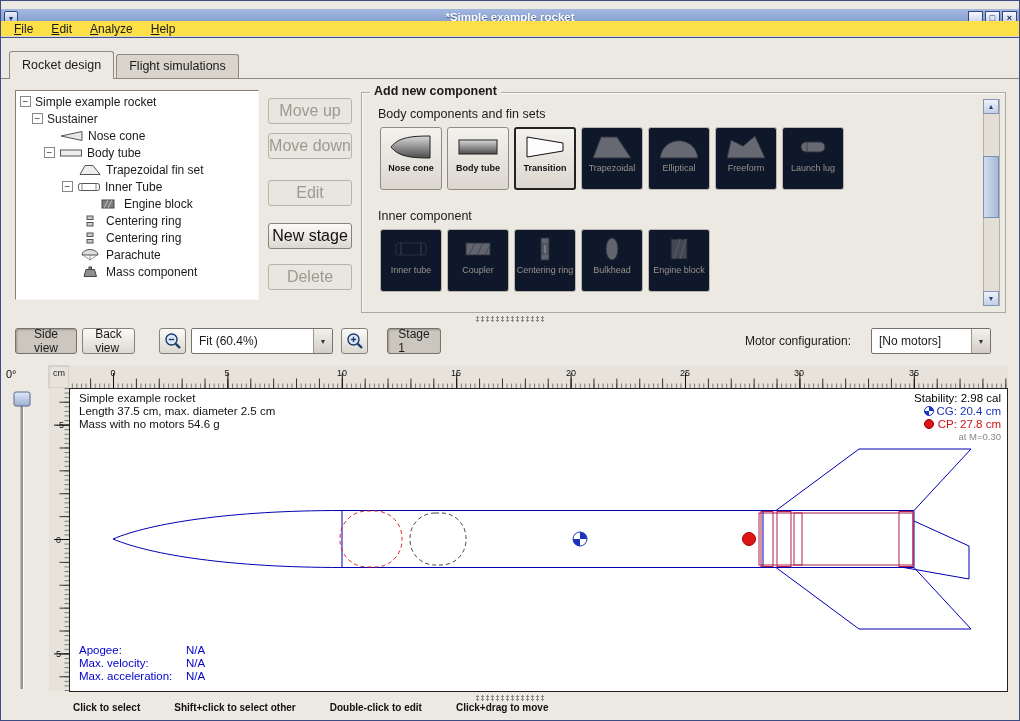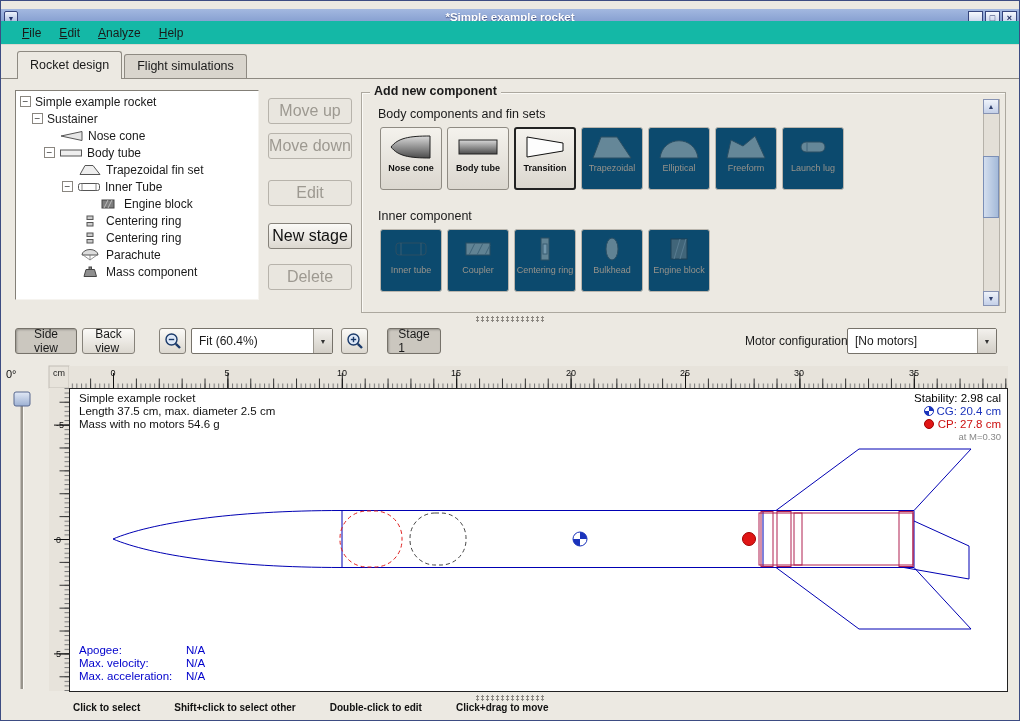--- a/index.html
+++ b/index.html
@@ -8,26 +8,26 @@
   .window{position:relative;width:1020px;height:721px;background:#ece9e2;border:1px solid #3d4c82;overflow:hidden;font-size:12px;color:#1a1a1a}
 
   
   .titlebar{position:absolute;left:0;right:0;top:8px;height:29px;background:linear-gradient(180deg,#a3b8e0 0%,#7b96cd 50%,#60206?,#6583bf 100%);background:linear-gradient(180deg,#a3b8e0,#6583bf);border-bottom:1px solid #41518c}
   .title-text{position:absolute;left:0;right:0;top:2px;text-align:center;color:#fff;font-weight:bold;font-size:11.5px;text-shadow:0 1px 1px #3a4a7c}
   .title-icon{position:absolute;left:3px;top:2px;width:14px;height:14px;background:linear-gradient(#eef3fc,#9db1da);border:1px solid #35457c;border-radius:2px;display:flex;align-items:center;justify-content:center;font-size:7px;color:#22346c}
   .win-controls{position:absolute;right:2px;top:2px;display:flex;gap:2px}
   .win-btn{width:15px;height:14px;background:linear-gradient(#f5f8fd,#c0cde8);border:1px solid #35457c;display:flex;align-items:center;justify-content:center;font-size:9px;line-height:9px;color:#17265a;font-weight:bold;cursor:default}
 
   
-  .menubar{position:absolute;left:0;right:0;top:20px;height:24px;display:flex;align-items:center;padding-left:12px;border-bottom:1px solid #dcd8d0;background:#14b8a6}
+  .menubar{position:absolute;left:0;right:0;top:20px;height:16px;display:flex;align-items:center;padding-left:4px;border-bottom:1px solid #dcd8d0;background:#fde047}
   .menu-item{display:block;padding:3px 9px;font-size:12px}
   .menu-item::first-letter{text-decoration:underline}
 
   
-  .tabstrip{position:absolute;left:0;right:0;top:44px;height:33px;display:flex;align-items:flex-end;padding-left:16px;gap:2px}
+  .tabstrip{position:absolute;left:0;right:0;top:44px;height:33px;display:flex;align-items:flex-end;padding-left:8px;gap:2px}
   .tab{border:1px solid #8e8a82;border-bottom:none;background:#d9d5cd;padding:4px 12px 5px;border-radius:3px 3px 0 0;font-size:12.5px;position:relative}
   .tab.active{background:#ece9e2;padding:6px 12px 7px;margin-bottom:-1px;z-index:3}
 
   
   .upper{position:absolute;left:0;right:0;top:77px;height:237px;border-top:1px solid #8e8a82;background:#ece9e2}
   .tree-panel{position:absolute;left:14px;top:11px;width:244px;height:210px;background:#fff;border:1px solid;border-color:#837f77 #f6f4f0 #f6f4f0 #837f77;overflow:hidden;padding-top:2px}
   .tree-row{height:17px;display:flex;align-items:center;gap:4px;white-space:nowrap;font-size:12px}
   .exp{width:11px;height:11px;flex:none;border:1px solid #8a8680;background:#fff;font-size:10px;line-height:9px;text-align:center;color:#333}
   .ticon{width:24px;height:12px;flex:none}
   .ticon svg{display:block}
@@ -36,21 +36,21 @@
   .act-btn.disabled{color:#9d9991;background:#e9e6df;border-color:#b7b3ab}
 
   .groupbox{position:absolute;left:360px;right:13px;top:13px;height:221px;border:1px solid #aca89f;box-shadow:1px 1px 0 #fbfaf6 inset}
   .groupbox-title{position:absolute;left:8px;top:-9px;background:#ece9e2;padding:0 4px;font-weight:bold;font-size:12.5px}
   .sec-label{position:absolute;left:16px;font-weight:normal;font-size:12.5px}
   .sec1{top:14px}.sec2{top:116px}
   .comp-row{position:absolute;left:18px;display:flex;gap:5px}
   .row1{top:34px}.row2{top:136px}
   .comp-btn{width:62px;height:63px;border:1px solid #8f8b83;border-radius:3px;background:linear-gradient(#f4f2ed,#dbd7cf);display:flex;flex-direction:column;align-items:center;padding-top:3px}
   .comp-btn.focused{border:2px solid #222;padding-top:2px}
-  .comp-btn.disabled{background:#0c4a6e;border-color:#b9b5ad}
+  .comp-btn.disabled{background:#0f172a;border-color:#b9b5ad}
   .comp-icon{height:31px;display:flex;align-items:center;justify-content:center}
   .comp-btn.disabled .comp-icon{opacity:.42}
   .comp-label{font-size:9px;font-weight:bold;line-height:10px;text-align:center;margin-top:1px;color:#111}
   .comp-btn.disabled .comp-label{color:#97938b;font-weight:normal}
 
   .scrollbar{position:absolute;right:5px;top:6px;bottom:6px;width:17px;background:#e3dfd7;border:1px solid #b5b1a9}
   .sb-btn{position:absolute;left:-1px;width:16px;height:15px;background:linear-gradient(#eff3fa,#c4d0e8);border:1px solid #8793b3;display:flex;align-items:center;justify-content:center;font-size:7px;color:#31416f}
   .sb-up{top:-1px}.sb-down{bottom:-1px}
   .sb-thumb{position:absolute;left:-1px;top:56px;width:16px;height:62px;background:linear-gradient(90deg,#d3deee,#a4bad9);border:1px solid #7b8fb6}
 
@@ -364,21 +364,21 @@
     <div class="tb-btn icon-btn" style="left:340px">
         <svg width="20" height="20" viewBox="0 0 20 20">
           <circle cx="8.5" cy="8.5" r="5.5" fill="#dde8f7" stroke="#1a3a6a" stroke-width="1.4"></circle>
           <line x1="12.8" y1="12.8" x2="17" y2="17" stroke="#1a3a6a" stroke-width="2.4"></line>
           <line x1="5.8" y1="8.5" x2="11.2" y2="8.5" stroke="#1a3a6a" stroke-width="1.4"></line>
           <line x1="8.5" y1="5.8" x2="8.5" y2="11.2" stroke="#1a3a6a" stroke-width="1.4"></line>
         </svg>
       </div>
     <div class="tb-btn pressed" style="left:386px;width:54px">Stage 1</div>
     <span class="motor-label">Motor configuration:</span>
-    <div class="combo" style="right:22px;width:150px">
+    <div class="combo" style="right:28px;width:120px">
       <span class="combo-value">[No motors]</span>
       <span class="combo-arrow">▼</span>
     </div>
   </div>
 
   <div class="view-area">
     <svg class="view-svg" width="1020" height="334" viewBox="0 0 1020 334">
       <defs>
         <pattern id="hminor" patternUnits="userSpaceOnUse" x="112" y="0" width="4.576" height="27">
             <line x1="0.5" y1="22.5" x2="0.5" y2="27" stroke="#777" stroke-width="1"></line>

